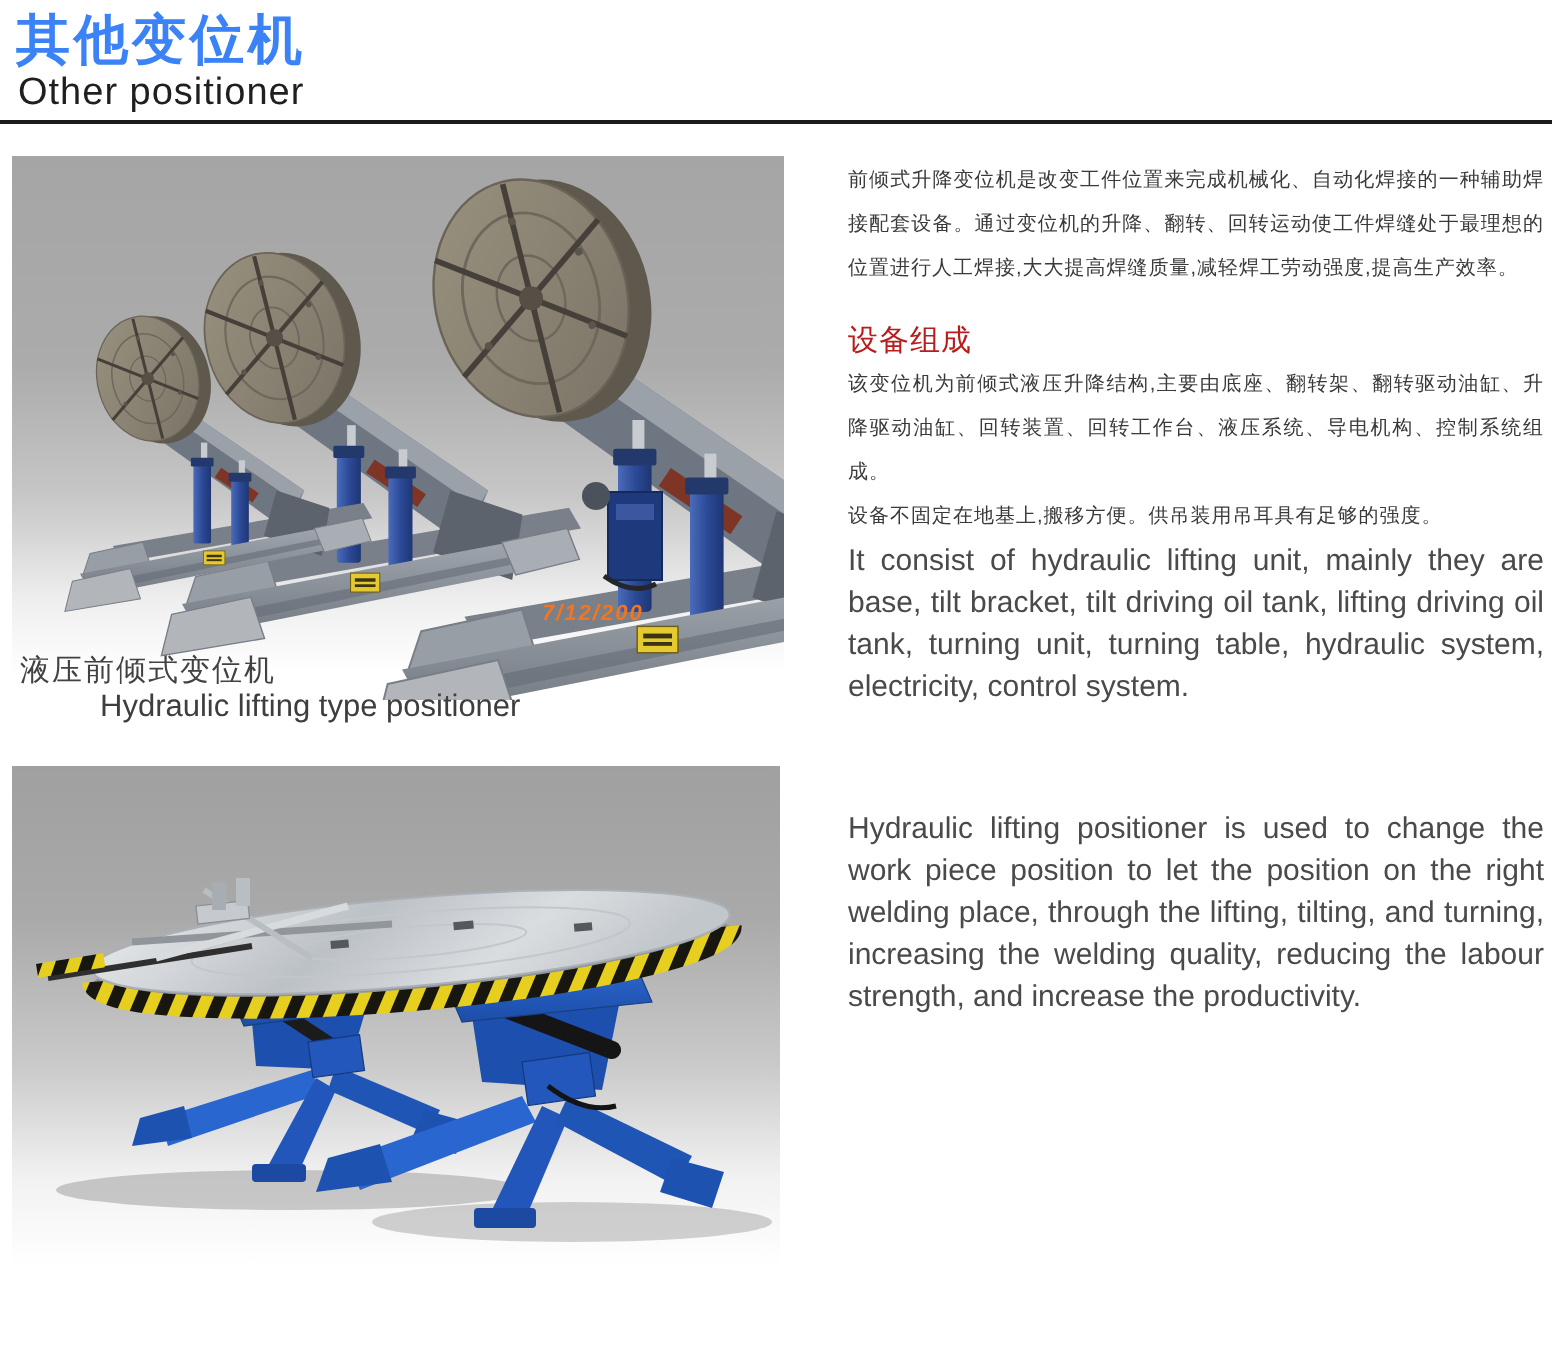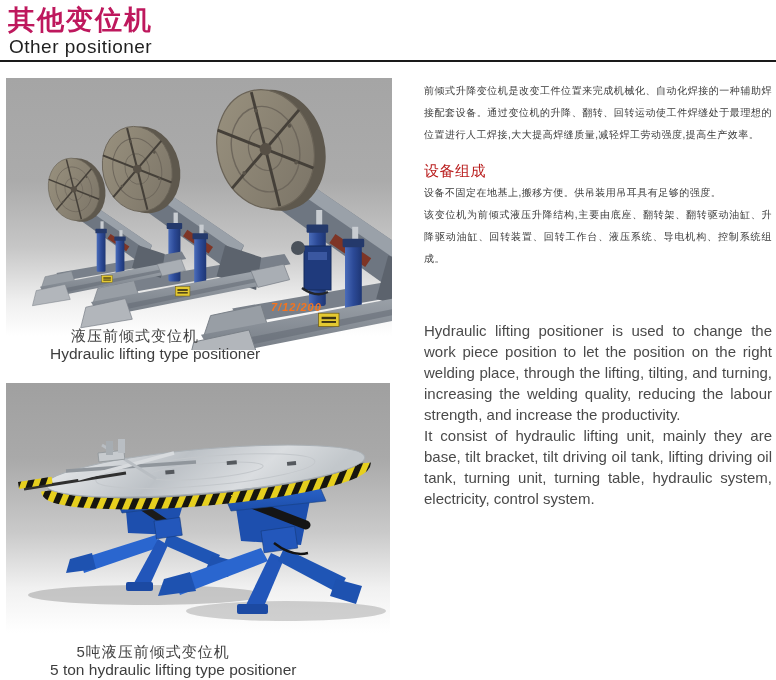--- a/index.html
+++ b/index.html
@@ -7,21 +7,21 @@
   body { font-family: "Liberation Sans", "DejaVu Sans", sans-serif; }
   .page {
     position: relative;
     width: 776px;
     height: 680px;
     background: #ffffff;
     overflow: hidden;
   }
   .title-zh {
     position: absolute; left: 8px; top: 2px;
-    font-size: 27px; font-weight: bold; color: #be185d;
+    font-size: 27px; font-weight: bold; color: #3b82f6;
     letter-spacing: 2px;
   }
   .title-en {
     position: absolute; left: 9px; top: 36px;
     font-size: 19px; font-weight: 400; color: #1f1f1f;
     letter-spacing: 0.5px;
     text-align: right;
   }
   .divider {
     position: absolute; left: 0; top: 60px;
@@ -31,21 +31,21 @@
   .photo-top  { left: 6px;  top: 78px;  width: 386px; height: 272px; }
   .photo-bot  { left: 6px;  top: 383px; width: 384px; height: 250px; }
   .watermark {
     position: absolute; left: 271px; top: 301px;
     font-size: 11px; font-weight: bold; font-style: italic;
     color: #f5741e; letter-spacing: 1px; z-index: 3;
   }
   .caption { position: absolute; z-index: 3; color: #424242; }
   .caption-top { left: 10px; top: 327px; }
   .caption-bot { left: 10px; top: 643px; }
-  .caption .zh { font-size: 15px; line-height: 18px; letter-spacing: 1px; text-align: center; }
+  .caption .zh { font-size: 15px; line-height: 18px; letter-spacing: 1px; }
   .caption .en { font-size: 15.5px; line-height: 17px; color: #3e3e3e; margin-left: 40px; }
   .right-col {
     position: absolute; left: 424px; top: 80px; width: 348px;
   }
   .zh-body {
     font-size: 10px; line-height: 22px; color: #3a3a3a;
     text-align: justify; letter-spacing: 0.5px;
   }
   .zh-heading {
     font-size: 15px; line-height: 22px; color: #b91c1c;
@@ -238,27 +238,23 @@
       <rect x="12" y="99" width="34" height="7" transform="rotate(-9 12 99)" fill="url(#hz)"></rect>
       <line x1="60" y1="88" x2="190" y2="79" stroke="#90969c" stroke-width="3.5"></line>
       <line x1="72" y1="96" x2="168" y2="70" stroke="#d8dbde" stroke-width="3.5"></line>
       <line x1="96" y1="62" x2="150" y2="96" stroke="#b9bec3" stroke-width="3"></line>
       <rect x="92" y="70" width="26" height="9" transform="rotate(-6 92 70)" fill="#c6cace" stroke="#8b9196" stroke-width="0.7"></rect>
       <rect x="100" y="58" width="7" height="14" fill="#a7adb2"></rect>
       <rect x="112" y="56" width="7" height="14" fill="#b9bec3"></rect>
     </g>
   </svg>
 
-  <div class="caption caption-bot">
-    <div class="zh">5吨液压前倾式变位机</div>
-    <div class="en">5 ton hydraulic lifting type positioner</div>
-  </div>
 
   <div class="right-col">
     <p class="zh-body">前倾式升降变位机是改变工件位置来完成机械化、自动化焊接的一种辅助焊接配套设备。通过变位机的升降、翻转、回转运动使工件焊缝处于最理想的位置进行人工焊接,大大提高焊缝质量,减轻焊工劳动强度,提高生产效率。</p>
     <h3 class="zh-heading">设备组成</h3>
+    <p class="zh-body">该变位机为前倾式液压升降结构,主要由底座、翻转架、翻转驱动油缸、升降驱动油缸、回转装置、回转工作台、液压系统、导电机构、控制系统组成。</p>
     <p class="zh-body">设备不固定在地基上,搬移方便。供吊装用吊耳具有足够的强度。</p>
-    <p class="zh-body">该变位机为前倾式液压升降结构,主要由底座、翻转架、翻转驱动油缸、升降驱动油缸、回转装置、回转工作台、液压系统、导电机构、控制系统组成。</p>
+    <p class="en-body">It consist of hydraulic lifting unit, mainly they are base, tilt bracket, tilt driving oil tank, lifting driving oil tank, turning unit, turning table, hydraulic system, electricity, control system.</p>
     <p class="en-body en-first">Hydraulic lifting positioner is used to change the work piece position to let the position on the right welding place, through the lifting, tilting, and turning, increasing the welding quality, reducing the labour strength, and increase the productivity.</p>
-    <p class="en-body">It consist of hydraulic lifting unit, mainly they are base, tilt bracket, tilt driving oil tank, lifting driving oil tank, turning unit, turning table, hydraulic system, electricity, control system.</p>
   </div>
 
 </div>
 
 </body></html>

